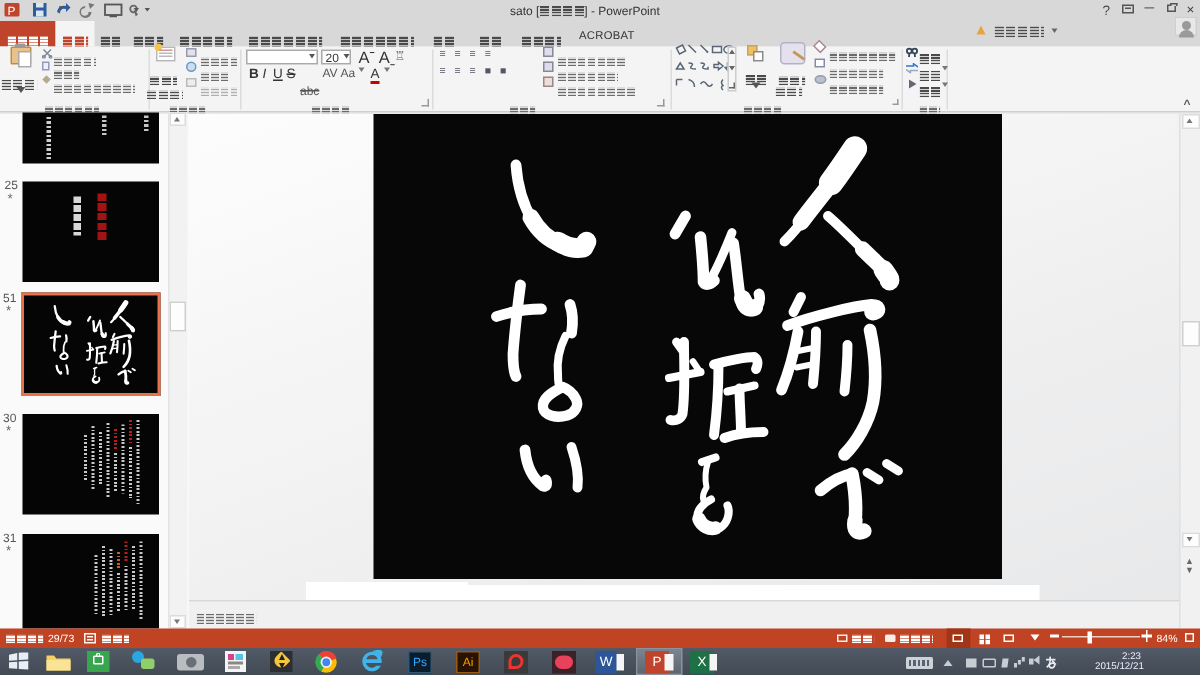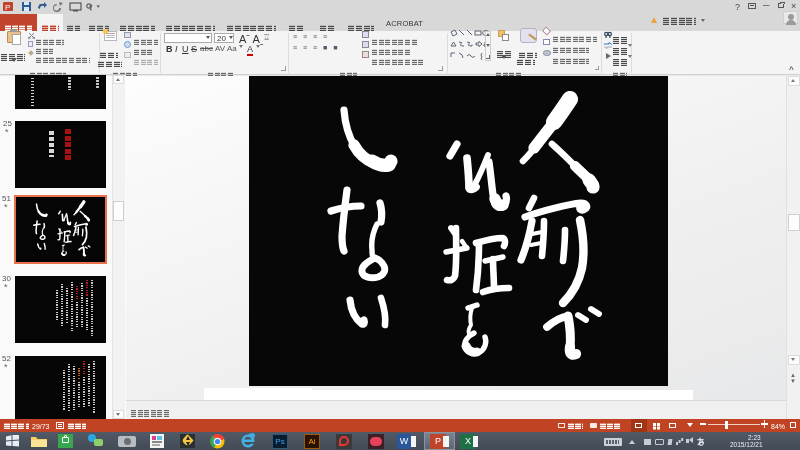--- a/index.html
+++ b/index.html
@@ -39,20 +39,21 @@
 
   <rect x="70" y="3" width="11" height="7" fill="none" stroke="#555" stroke-width="1.2"></rect>
   <rect x="73" y="10" width="5" height="1.5" fill="#555"></rect>
 
   <circle cx="89" cy="6" r="2.2" fill="none" stroke="#666" stroke-width="1.2"></circle>
   <path d="M89 6 l1.5 5 1.5 -1.5z" fill="#666"></path>
   <path d="M99 6 l4 0 -2 2.6z" fill="#555" transform="scale(.9)"></path>
   <path d="M116 6 l4 0 -2 2.6z" fill="#555" transform="translate(-8,0) scale(.9)"></path>
 </svg>
 </div>
+<div class="abs" style="left:340px;top:3px;width:200px;height:9px;font-size:8px;color:#333">sato [<span class="j" style="width:30px;height:7px"></span>] - PowerPoint</div>
 
 <div class="abs" style="left:730px;top:0px;width:70px;height:12px;font-size:9px;color:#444;font-family:'Liberation Sans'">
 <span class="abs" style="left:5px;top:2px">?</span>
 <span class="abs" style="left:18px;top:3px;width:8px;height:6px;border:1px solid #555"></span>
       <span class="abs" style="left:20px;top:5px;width:4px;height:1px;background:#555"></span>
 <span class="abs" style="left:33px;top:0px">─</span>
 <span class="abs" style="left:48px;top:3px;width:6px;height:5px;border:1px solid #555;background:#d8d8d8"></span>
       <span class="abs" style="left:50px;top:2px;width:5px;height:2px;border:1px solid #555;border-bottom:none;background:#d8d8d8"></span>
 <span class="abs" style="left:61px;top:1px">×</span>
 </div>
@@ -130,21 +131,21 @@
   <div class="abs" style="left:206px;top:5px;width:0;height:0;border-left:2.5px solid transparent;border-right:2.5px solid transparent;border-top:3.5px solid #555"></div>
   <div class="abs" style="left:214px;top:2px;width:20px;height:10px;background:#fff;border:1px solid #aaa"></div>
   <div class="abs" style="left:217px;top:3px;font-size:8px;color:#333">20</div>
   <div class="abs" style="left:229px;top:5px;width:0;height:0;border-left:2.5px solid transparent;border-right:2.5px solid transparent;border-top:3.5px solid #555"></div>
   <div class="abs" style="left:239px;top:2px;font-size:11px;color:#333">Aˉ Aˍ</div>
   <div class="abs" style="left:263px;top:2px;font-size:8px;color:#555">♖</div>
   <div class="abs" style="left:166px;top:13px;font-size:9px;color:#333;font-weight:bold">B</div>
   <div class="abs" style="left:175px;top:13px;font-size:9px;color:#333;font-style:italic">I</div>
   <div class="abs" style="left:182px;top:13px;font-size:9px;color:#333;text-decoration:underline">U</div>
   <div class="abs" style="left:191px;top:13px;font-size:9px;color:#333;text-decoration:line-through">S</div>
-  <div class="abs" style="left:200px;top:13px;font-size:8px;color:#555;text-decoration:line-through">abc</div>
+  <div class="abs" style="left:200px;top:25px;font-size:8px;color:#555;text-decoration:line-through">abc</div>
   <div class="abs" style="left:215px;top:13px;font-size:8px;color:#555">AV</div>
   <div class="abs" style="left:227px;top:13px;font-size:8px;color:#555">Aa</div>
   <div class="abs" style="left:239px;top:14px;width:0;height:0;border-left:2.5px solid transparent;border-right:2.5px solid transparent;border-top:3.5px solid #777"></div>
   <div class="abs" style="left:247px;top:13px;font-size:9px;color:#333;border-bottom:2px solid #c00">A</div>
   <div class="abs" style="left:256px;top:14px;width:0;height:0;border-left:2.5px solid transparent;border-right:2.5px solid transparent;border-top:3.5px solid #777"></div>
   <div class="abs" style="left:208px;top:34px"><span class="jg" style="width:26px;height:6px"></span></div>
   <div class="abs" style="left:281px;top:35px;width:5px;height:5px;border-right:1px solid #999;border-bottom:1px solid #999"></div>
 
   <div class="abs" style="left:293px;top:2px;width:52px;height:8px;color:#556;font-size:7px;letter-spacing:2px">≡ ≡ ≡ ≡</div>
   <div class="abs" style="left:293px;top:13px;width:60px;height:8px;color:#556;font-size:7px;letter-spacing:2px">≡ ≡ ≡ ■ ■</div>
@@ -337,21 +338,21 @@
     <div class="abs" style="left:71px;top:22px;width:2px;height:34px;background:repeating-linear-gradient(180deg,#c8c8c8 0 1.2px,transparent 1.2px 2.4px)"></div>
     <div class="abs" style="left:66px;top:7px;width:2px;height:46px;background:repeating-linear-gradient(180deg,#c8c8c8 0 1.2px,transparent 1.2px 2.4px)"></div>
     <div class="abs" style="left:61px;top:10px;width:2px;height:14px;background:repeating-linear-gradient(180deg,#b91e1e 0 1.2px,transparent 1.2px 2.4px)"></div>
     <div class="abs" style="left:61px;top:26px;width:2px;height:26px;background:repeating-linear-gradient(180deg,#c8c8c8 0 1.2px,transparent 1.2px 2.4px)"></div>
     <div class="abs" style="left:56px;top:6px;width:2px;height:50px;background:repeating-linear-gradient(180deg,#c8c8c8 0 1.2px,transparent 1.2px 2.4px)"></div>
     <div class="abs" style="left:51px;top:12px;width:2px;height:36px;background:repeating-linear-gradient(180deg,#c8c8c8 0 1.2px,transparent 1.2px 2.4px)"></div>
     <div class="abs" style="left:46px;top:8px;width:2px;height:42px;background:repeating-linear-gradient(180deg,#c8c8c8 0 1.2px,transparent 1.2px 2.4px)"></div>
     <div class="abs" style="left:41px;top:14px;width:2px;height:30px;background:repeating-linear-gradient(180deg,#c8c8c8 0 1.2px,transparent 1.2px 2.4px)"></div>
   </div>
 
-  <div class="abs" style="left:2px;top:279px;font-size:8px;color:#555">52</div>
+  <div class="abs" style="left:2px;top:279px;font-size:8px;color:#555">31</div>
   <div class="abs" style="left:4px;top:287px;font-size:9px;color:#666">*</div>
   <div class="abs" style="left:15px;top:281px;width:91px;height:63px;background:#050505">
     <div class="abs" style="left:78px;top:5px;width:2px;height:52px;background:repeating-linear-gradient(180deg,#c8c8c8 0 1.2px,transparent 1.2px 2.4px)"></div>
     <div class="abs" style="left:73px;top:8px;width:2px;height:42px;background:repeating-linear-gradient(180deg,#c8c8c8 0 1.2px,transparent 1.2px 2.4px)"></div>
     <div class="abs" style="left:68px;top:5px;width:2px;height:14px;background:repeating-linear-gradient(180deg,#b91e1e 0 1.2px,transparent 1.2px 2.4px)"></div>
     <div class="abs" style="left:68px;top:21px;width:2px;height:30px;background:repeating-linear-gradient(180deg,#c8c8c8 0 1.2px,transparent 1.2px 2.4px)"></div>
     <div class="abs" style="left:63px;top:12px;width:2px;height:12px;background:repeating-linear-gradient(180deg,#c2641e 0 1.2px,transparent 1.2px 2.4px)"></div>
     <div class="abs" style="left:63px;top:26px;width:2px;height:26px;background:repeating-linear-gradient(180deg,#c8c8c8 0 1.2px,transparent 1.2px 2.4px)"></div>
     <div class="abs" style="left:58px;top:10px;width:2px;height:44px;background:repeating-linear-gradient(180deg,#c8c8c8 0 1.2px,transparent 1.2px 2.4px)"></div>
     <div class="abs" style="left:53px;top:8px;width:2px;height:48px;background:repeating-linear-gradient(180deg,#c8c8c8 0 1.2px,transparent 1.2px 2.4px)"></div>

